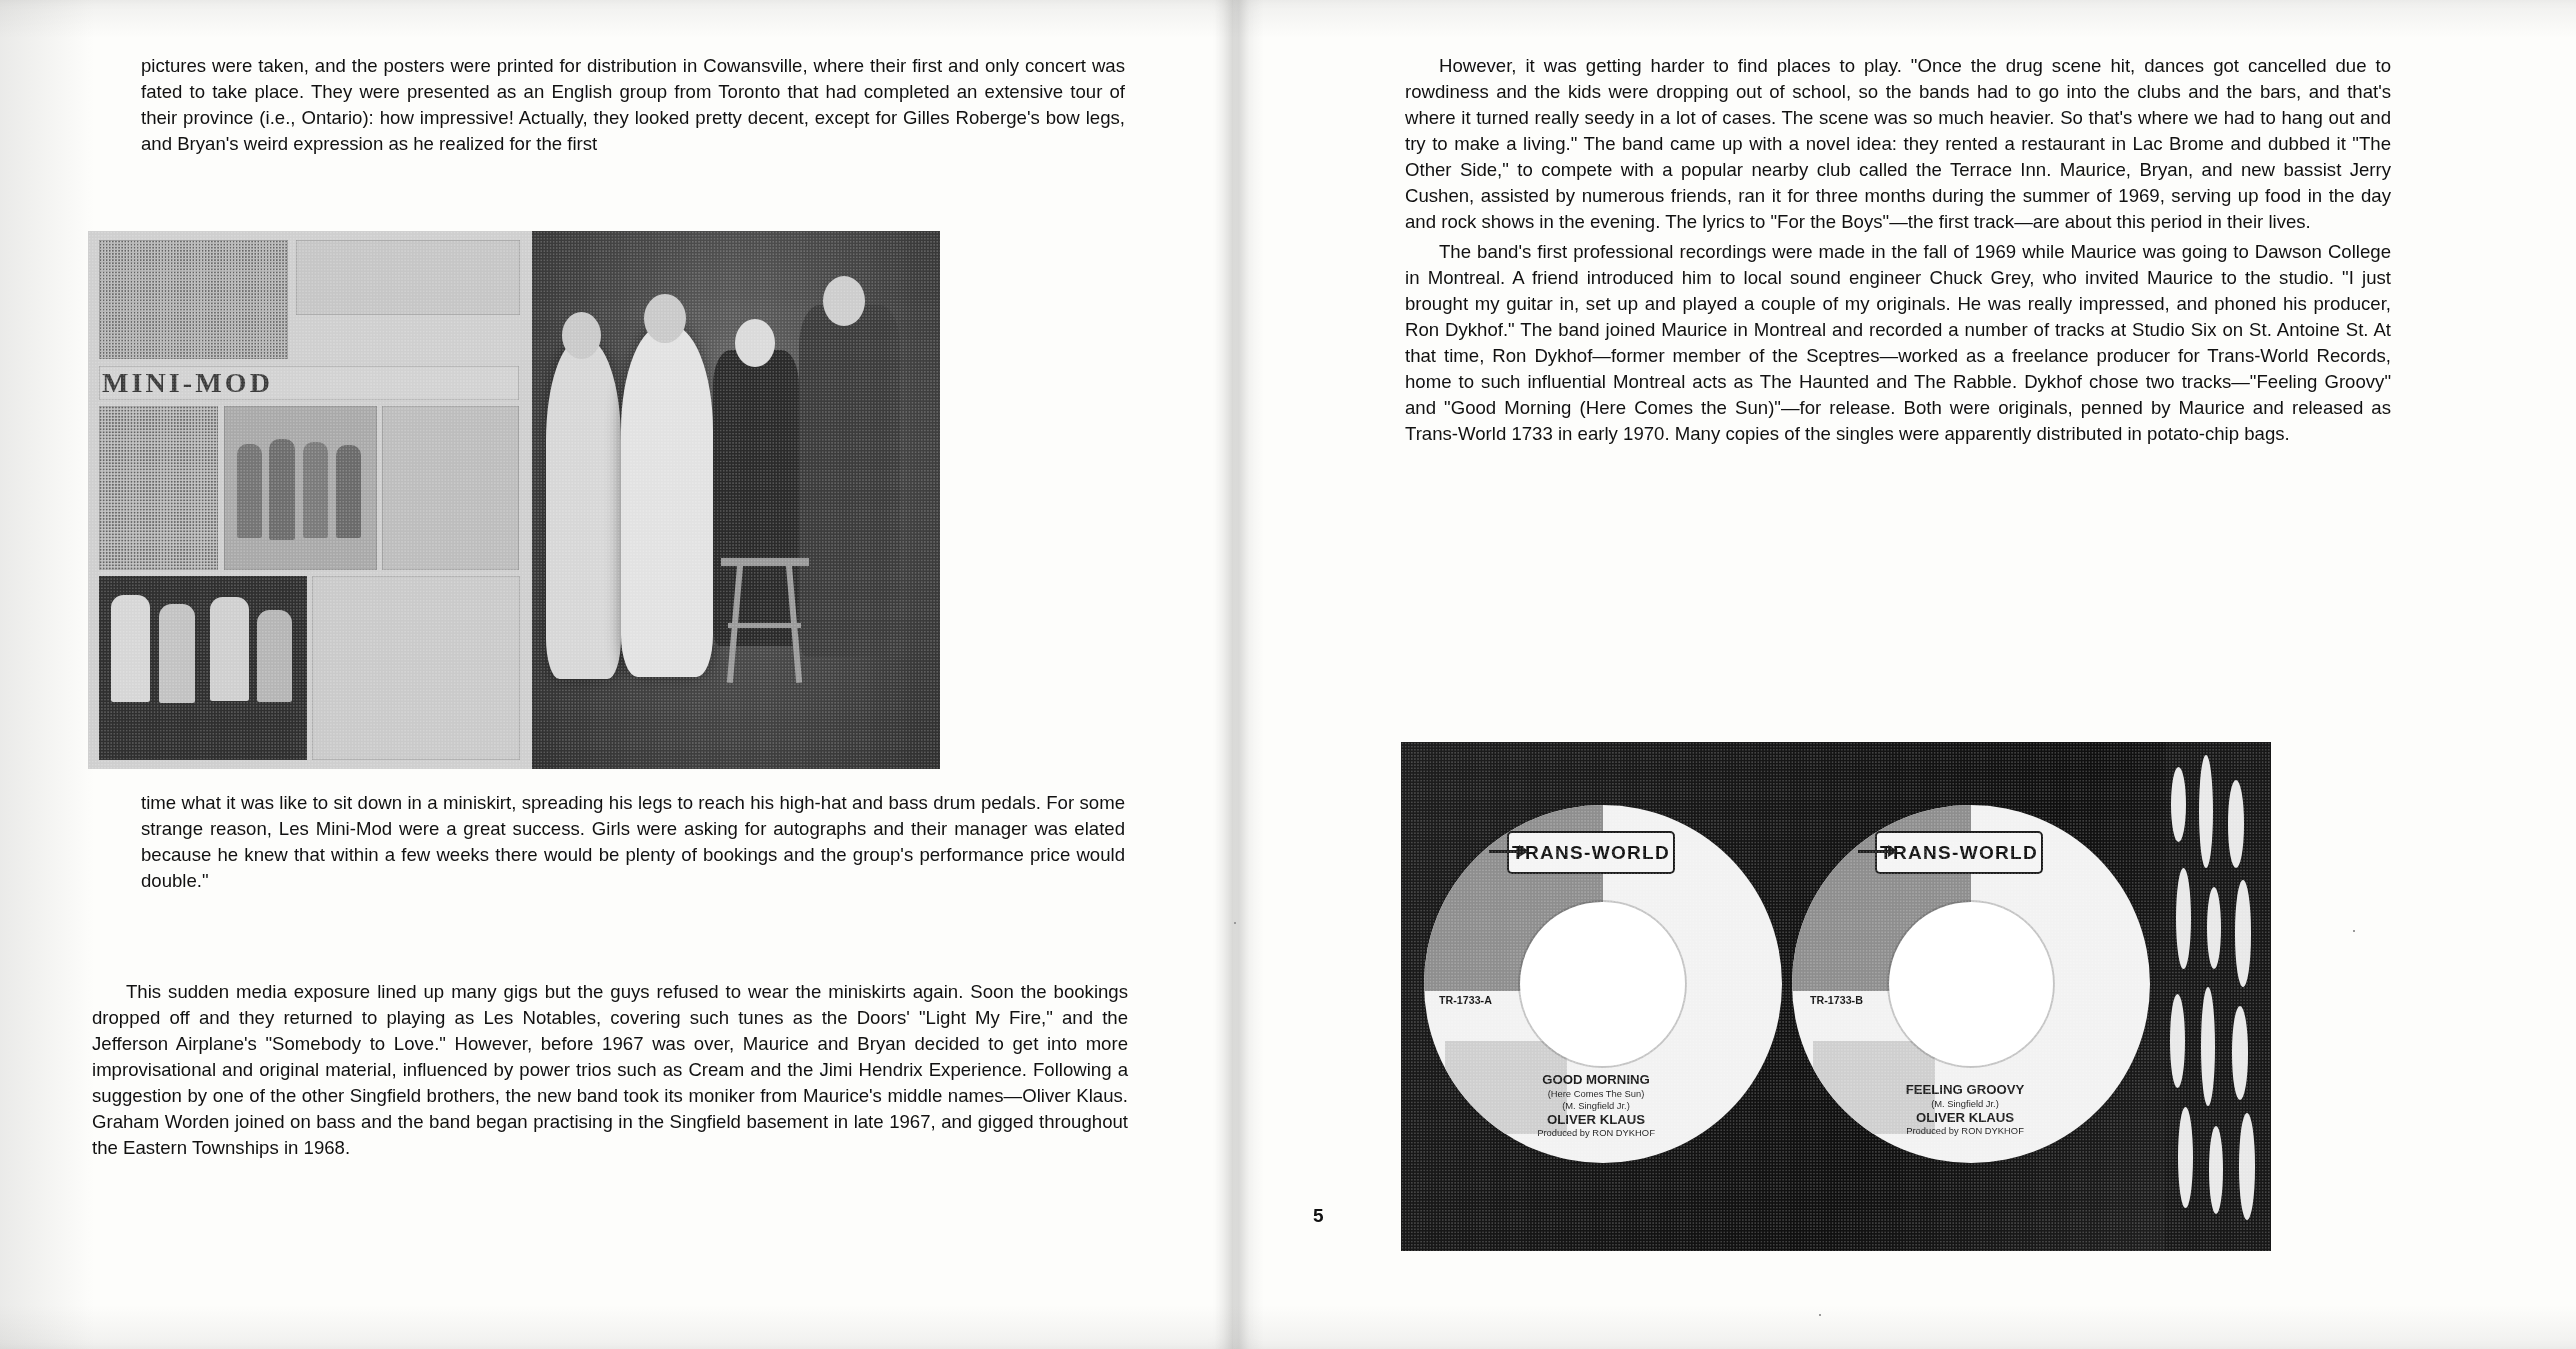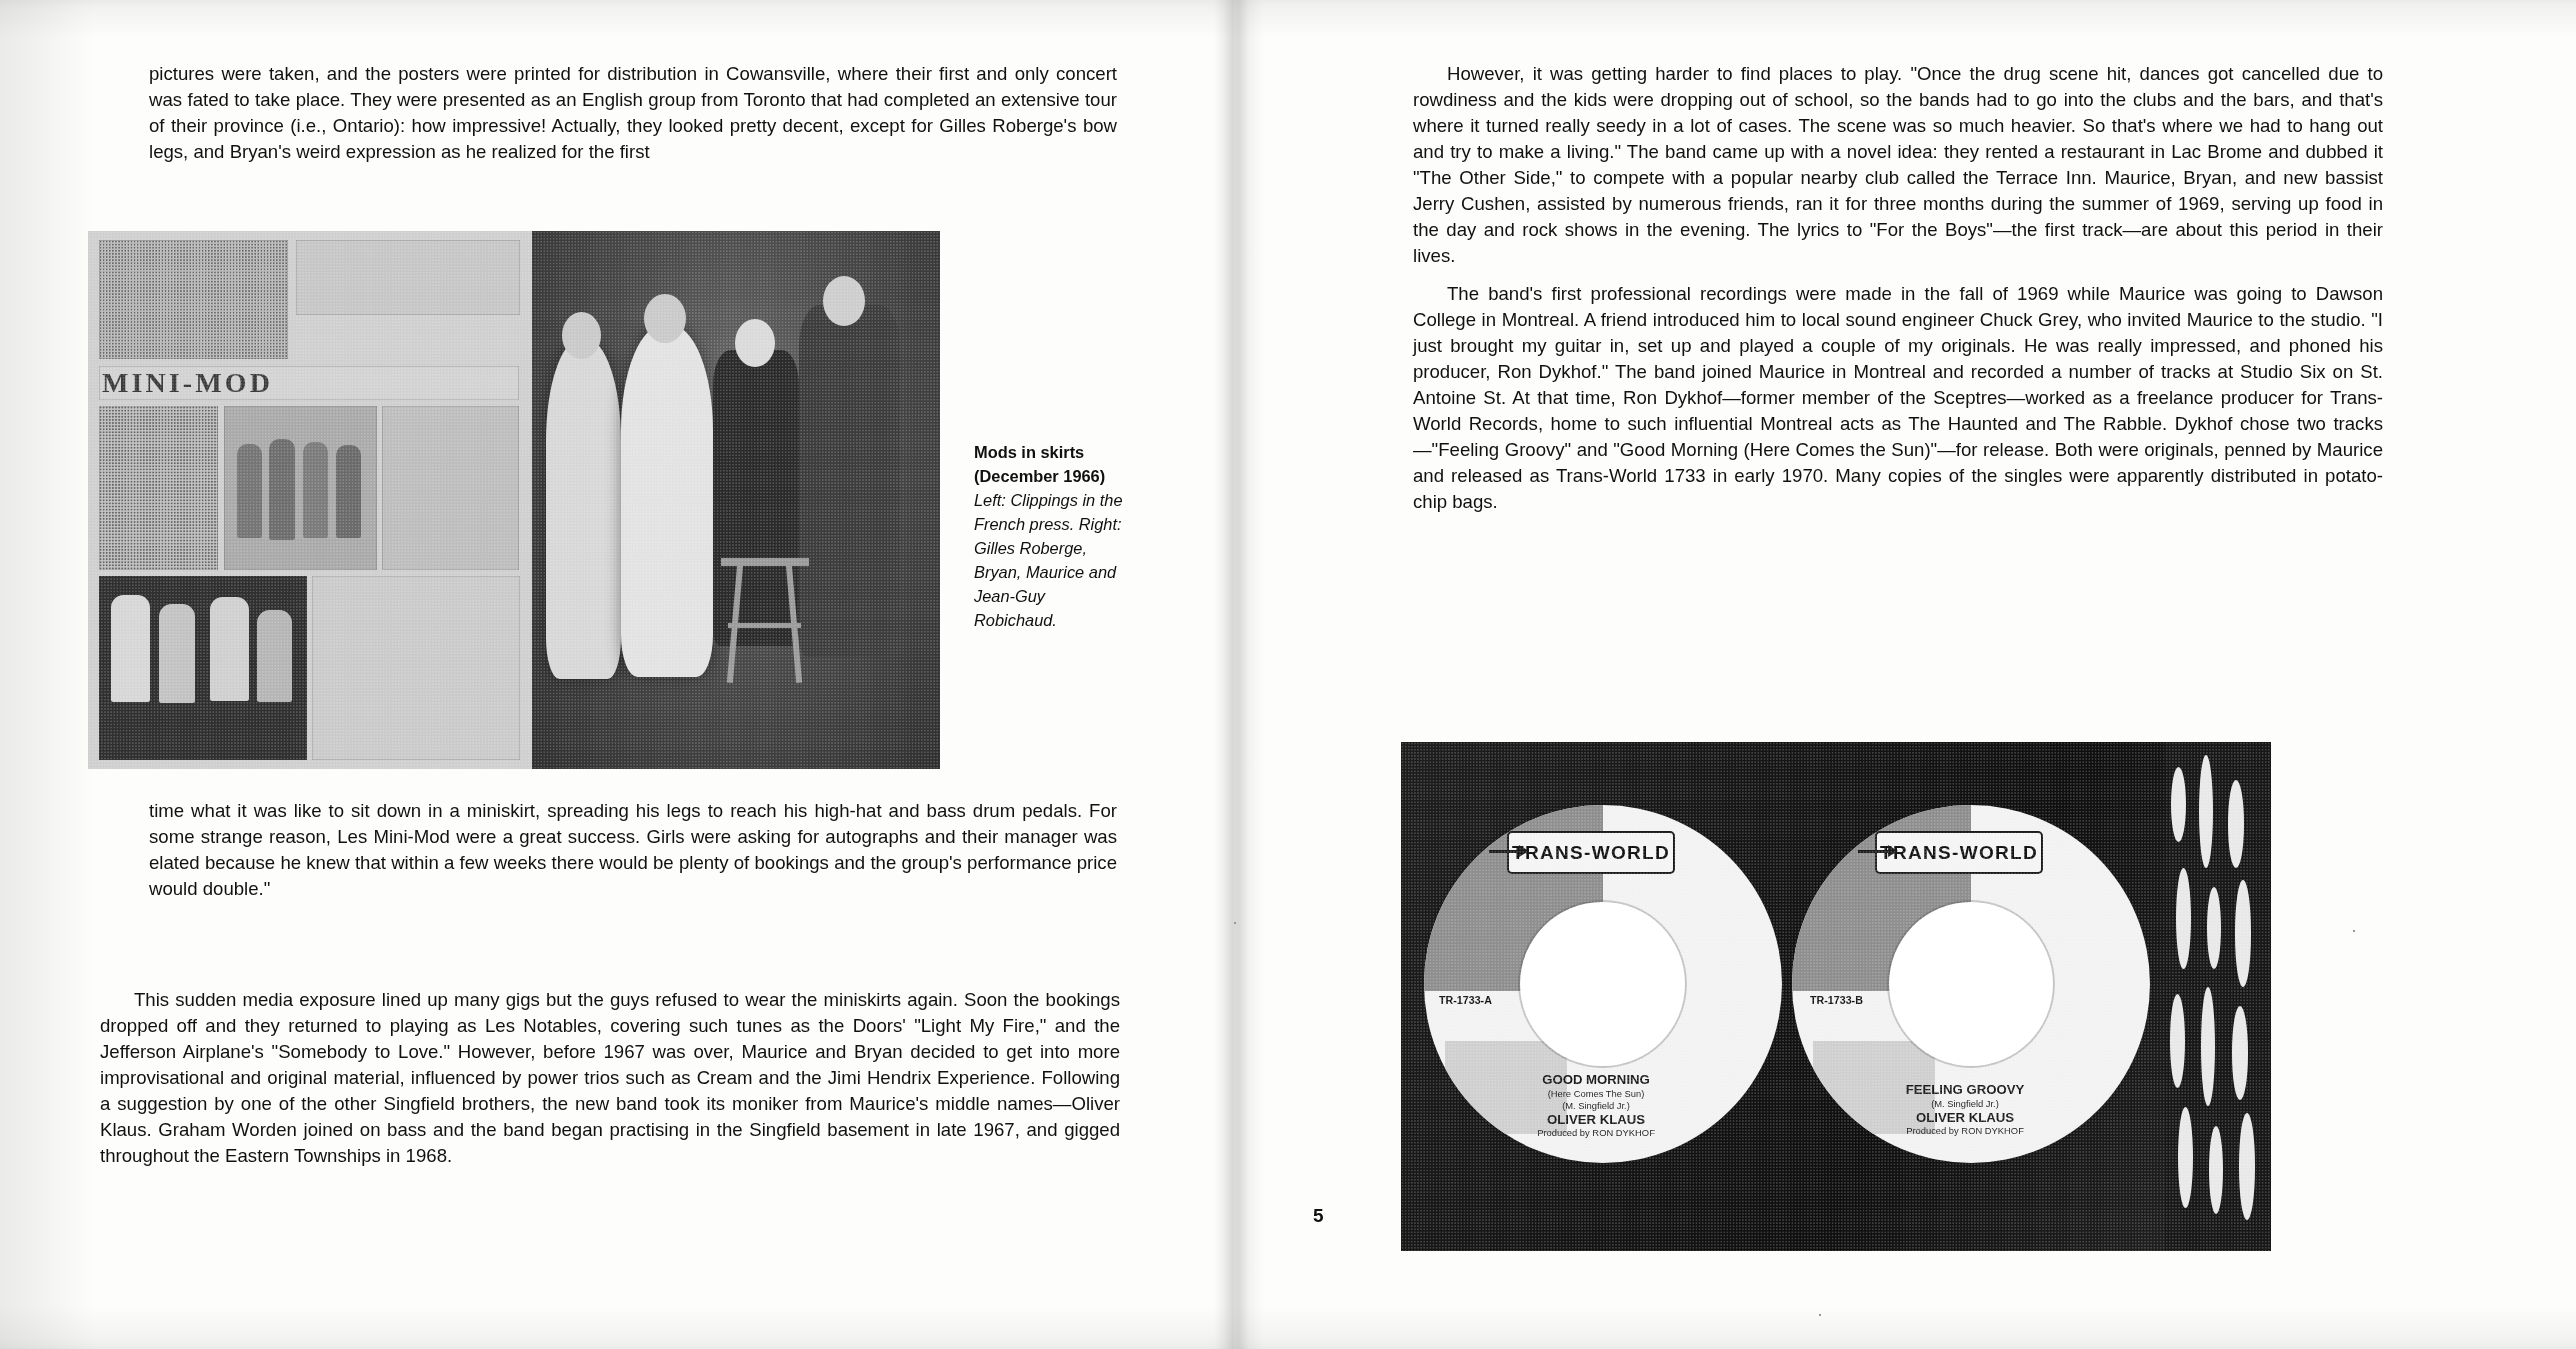--- a/index.html
+++ b/index.html
@@ -66,21 +66,21 @@
   }
 
   
   .col {
     position: absolute;
     font-size: 18.6px;
     line-height: 26px;
     color: #111;
     text-align: justify;
   }
-  .col p { margin: 12px; }
+  .col p { margin: 4px; }
   .col p.indent { text-indent: 34px; }
 
   #left-col {
     left: 137px;
     top: 49px;
     width: 992px;
   }
   #left-col-b {
     left: 137px;
     top: 786px;
@@ -389,24 +389,20 @@
       <div class="dark-shape" style="left:267px; top:74px; width:101px; height:352px; background:#3c3c3c;"></div>
       <div class="head" style="left:291px; top:45px; width:42px; height:50px; background:#cdcdcd;"></div>
 
       <div class="stool" style="left:189px; top:327px; width:88px; height:7.5px;"></div>
       <div class="stool" style="left:200px; top:333px; width:6.3px; height:119px; transform:rotate(5deg);"></div>
       <div class="stool" style="left:259px; top:333px; width:6.3px; height:119px; transform:rotate(-5deg);"></div>
       <div class="stool" style="left:196px; top:392px; width:73px; height:5px;"></div>
     </div>
   </div>
 
-  <div class="caption" id="cap-minimod">
-    <div class="cap-title">Mods in skirts (December 1966)</div>
-    <div class="cap-body">Left: Clippings in the French press. Right: Gilles Roberge, Bryan, Maurice and Jean-Guy Robichaud.</div>
-  </div>
 
   <div class="col" id="right-col">
     <p class="indent">However, it was getting harder to find places to play. "Once the drug scene hit, dances got cancelled due to rowdiness and the kids were dropping out of school, so the bands had to go into the clubs and the bars, and that's where it turned really seedy in a lot of cases. The scene was so much heavier. So that's where we had to hang out and try to make a living." The band came up with a novel idea: they rented a restaurant in Lac Brome and dubbed it "The Other Side," to compete with a popular nearby club called the Terrace Inn. Maurice, Bryan, and new bassist Jerry Cushen, assisted by numerous friends, ran it for three months during the summer of 1969, serving up food in the day and rock shows in the evening. The lyrics to "For the Boys"—the first track—are about this period in their lives.</p>
     <p class="indent">The band's first professional recordings were made in the fall of 1969 while Maurice was going to Dawson College in Montreal. A friend introduced him to local sound engineer Chuck Grey, who invited Maurice to the studio. "I just brought my guitar in, set up and played a couple of my originals. He was really impressed, and phoned his producer, Ron Dykhof." The band joined Maurice in Montreal and recorded a number of tracks at Studio Six on St. Antoine St. At that time, Ron Dykhof—former member of the Sceptres—worked as a freelance producer for Trans-World Records, home to such influential Montreal acts as The Haunted and The Rabble. Dykhof chose two tracks—"Feeling Groovy" and "Good Morning (Here Comes the Sun)"—for release. Both were originals, penned by Maurice and released as Trans-World 1733 in early 1970. Many copies of the singles were apparently distributed in potato-chip bags.</p>
   </div>
 
   <div class="figure halftone-overlay" id="fig-45s">
     <div class="sleeve-bg"></div>
 
     <div class="disc" style="left:22.6px; top:63px; width:358px; height:358px;">

